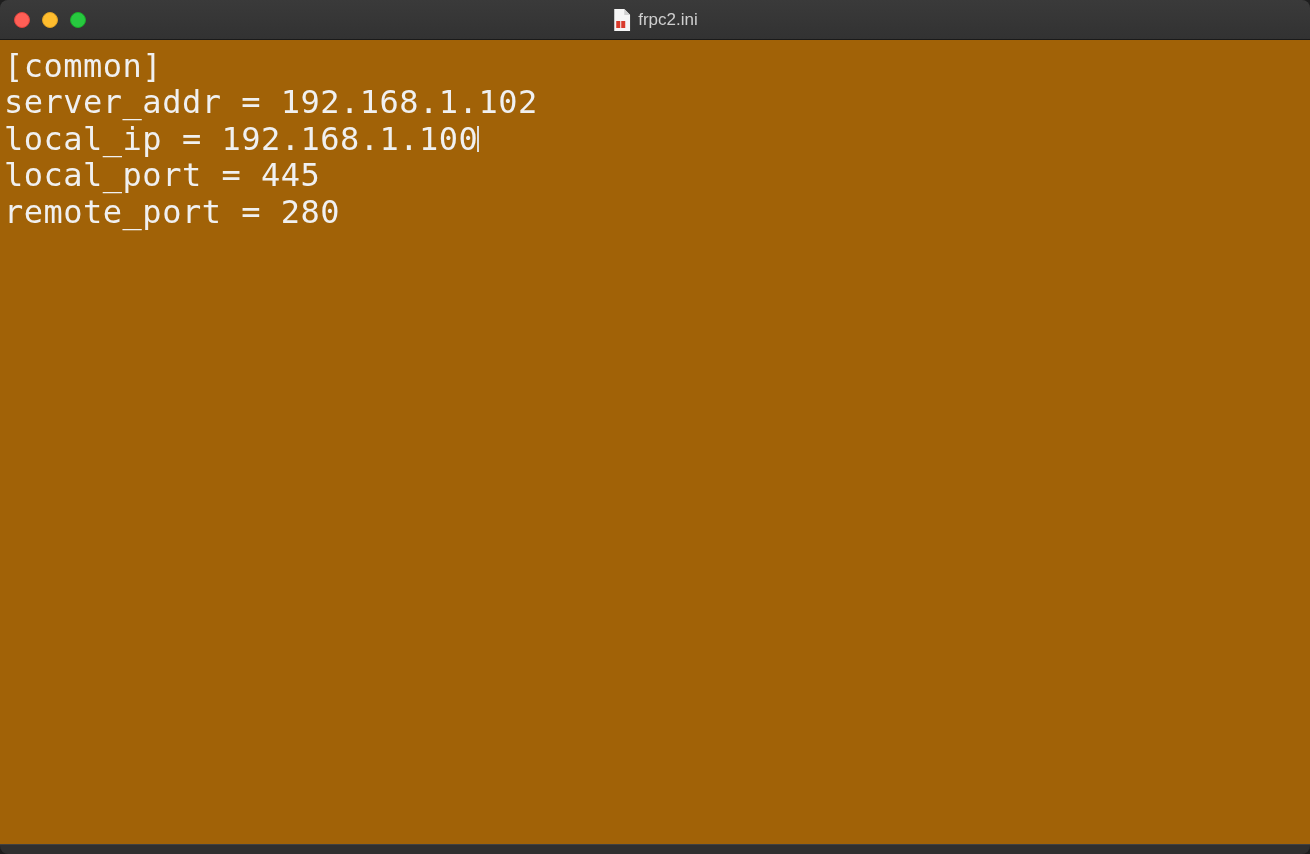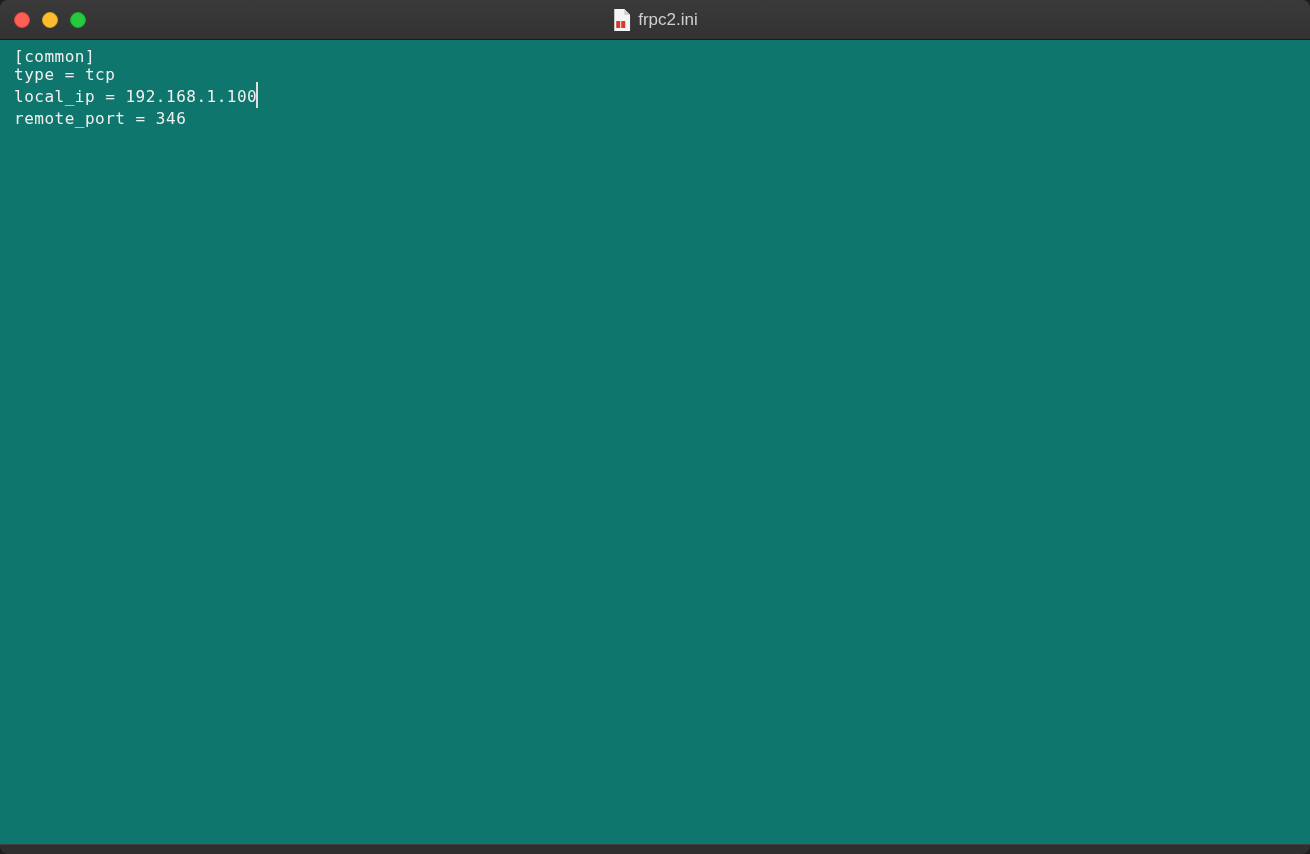--- a/index.html
+++ b/index.html
@@ -60,24 +60,24 @@
       position: relative;
     }
     .title-text {
       color: #cfcfcf;
       font-family: -apple-system, BlinkMacSystemFont, sans-serif;
       font-size: 17px;
       font-weight: 400;
     }
     .editor {
       flex: 1;
-      background: #0f766e;
-      padding: 8px 14px;
+      background: #a16207;
+      padding: 8px 4px;
       color: #f0f0f0;
-      font-size: 16px;
+      font-size: 32px;
       line-height: 1.14;
       letter-spacing: 0.5px;
       font-weight: 300;
       position: relative;
       overflow: hidden;
     }
     .editor-line {
       white-space: pre;
       font-family: "SF Mono", Monaco, "Menlo", Consolas, monospace;
     }
@@ -116,20 +116,21 @@
           <rect x="4" y="12" width="4" height="7" fill="#d93a2b"></rect>
           <rect x="9" y="12" width="4" height="7" fill="#d93a2b"></rect>
         </svg>
       </span>
       <span class="title-text">frpc2.ini</span>
     </div>
   </div>
 
   <div class="editor">
     <div class="editor-line">[common]</div>
+    <div class="editor-line">server_addr = 192.168.1.102</div>
     <div class="editor-line"></div>
-    <div class="editor-line">type = tcp</div>
     <div class="editor-line"><span>local_ip = 192.168.1.100</span><span class="cursor"></span></div>
-    <div class="editor-line">remote_port = 346</div>
+    <div class="editor-line">local_port = 445</div>
+    <div class="editor-line">remote_port = 280</div>
   </div>
 
   <div class="statusbar"></div>
 </div>
 
 </body></html>

